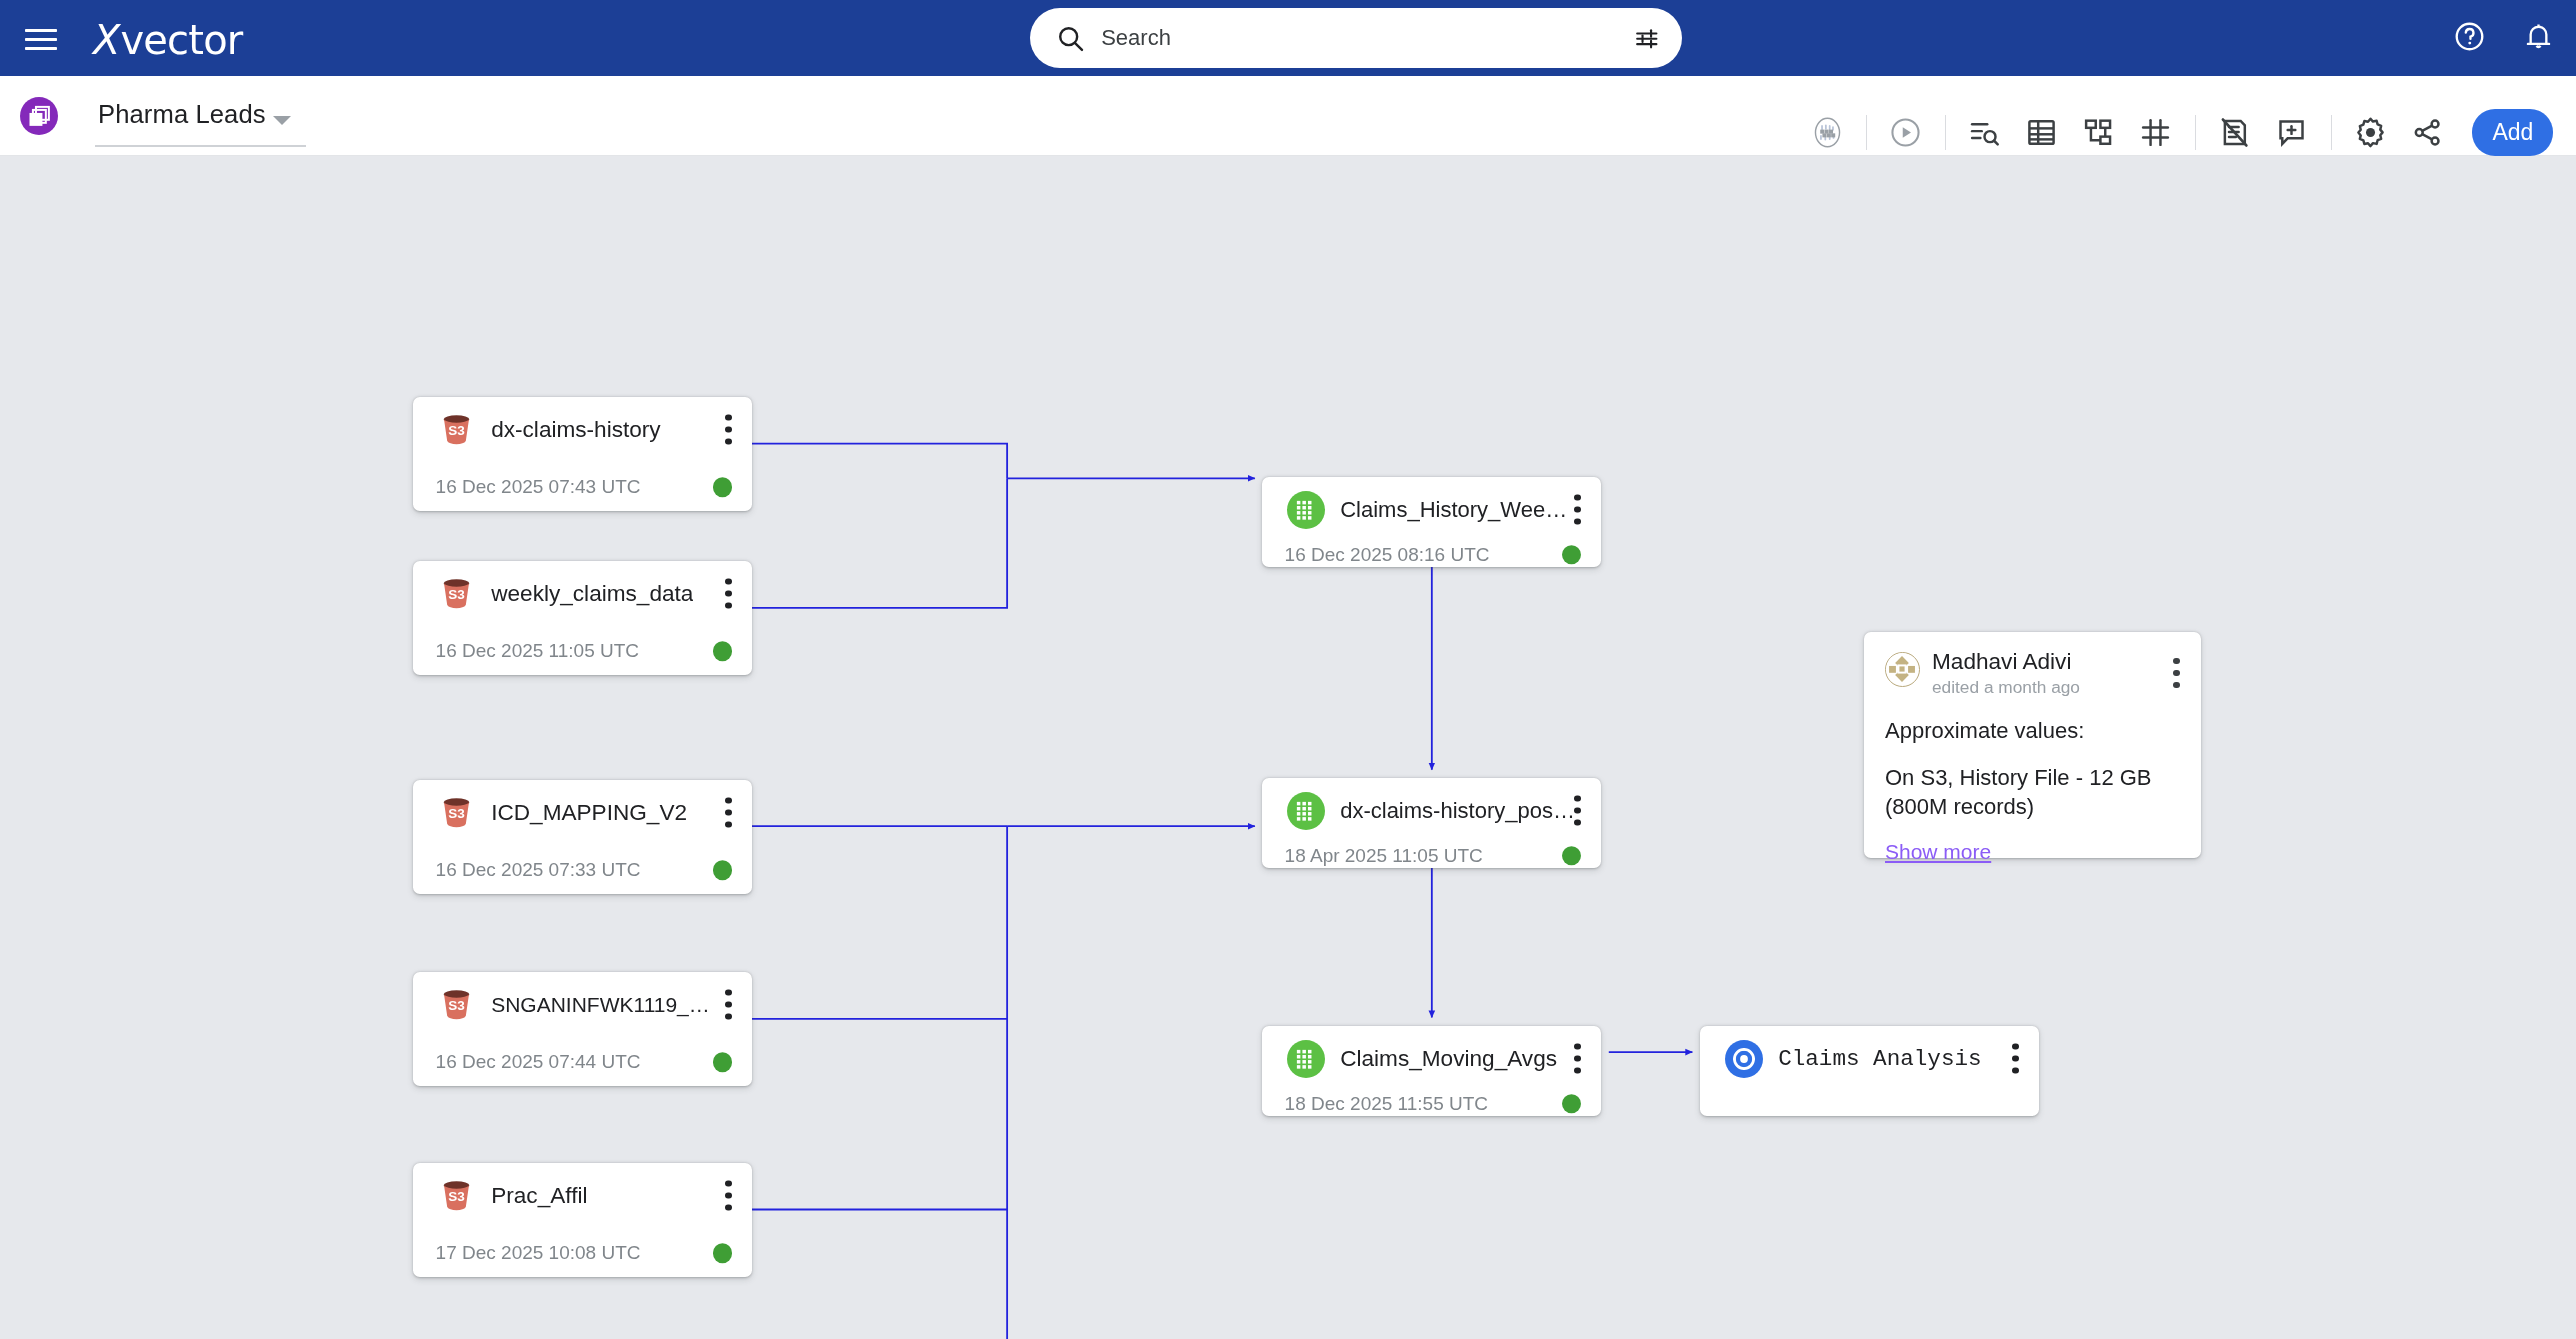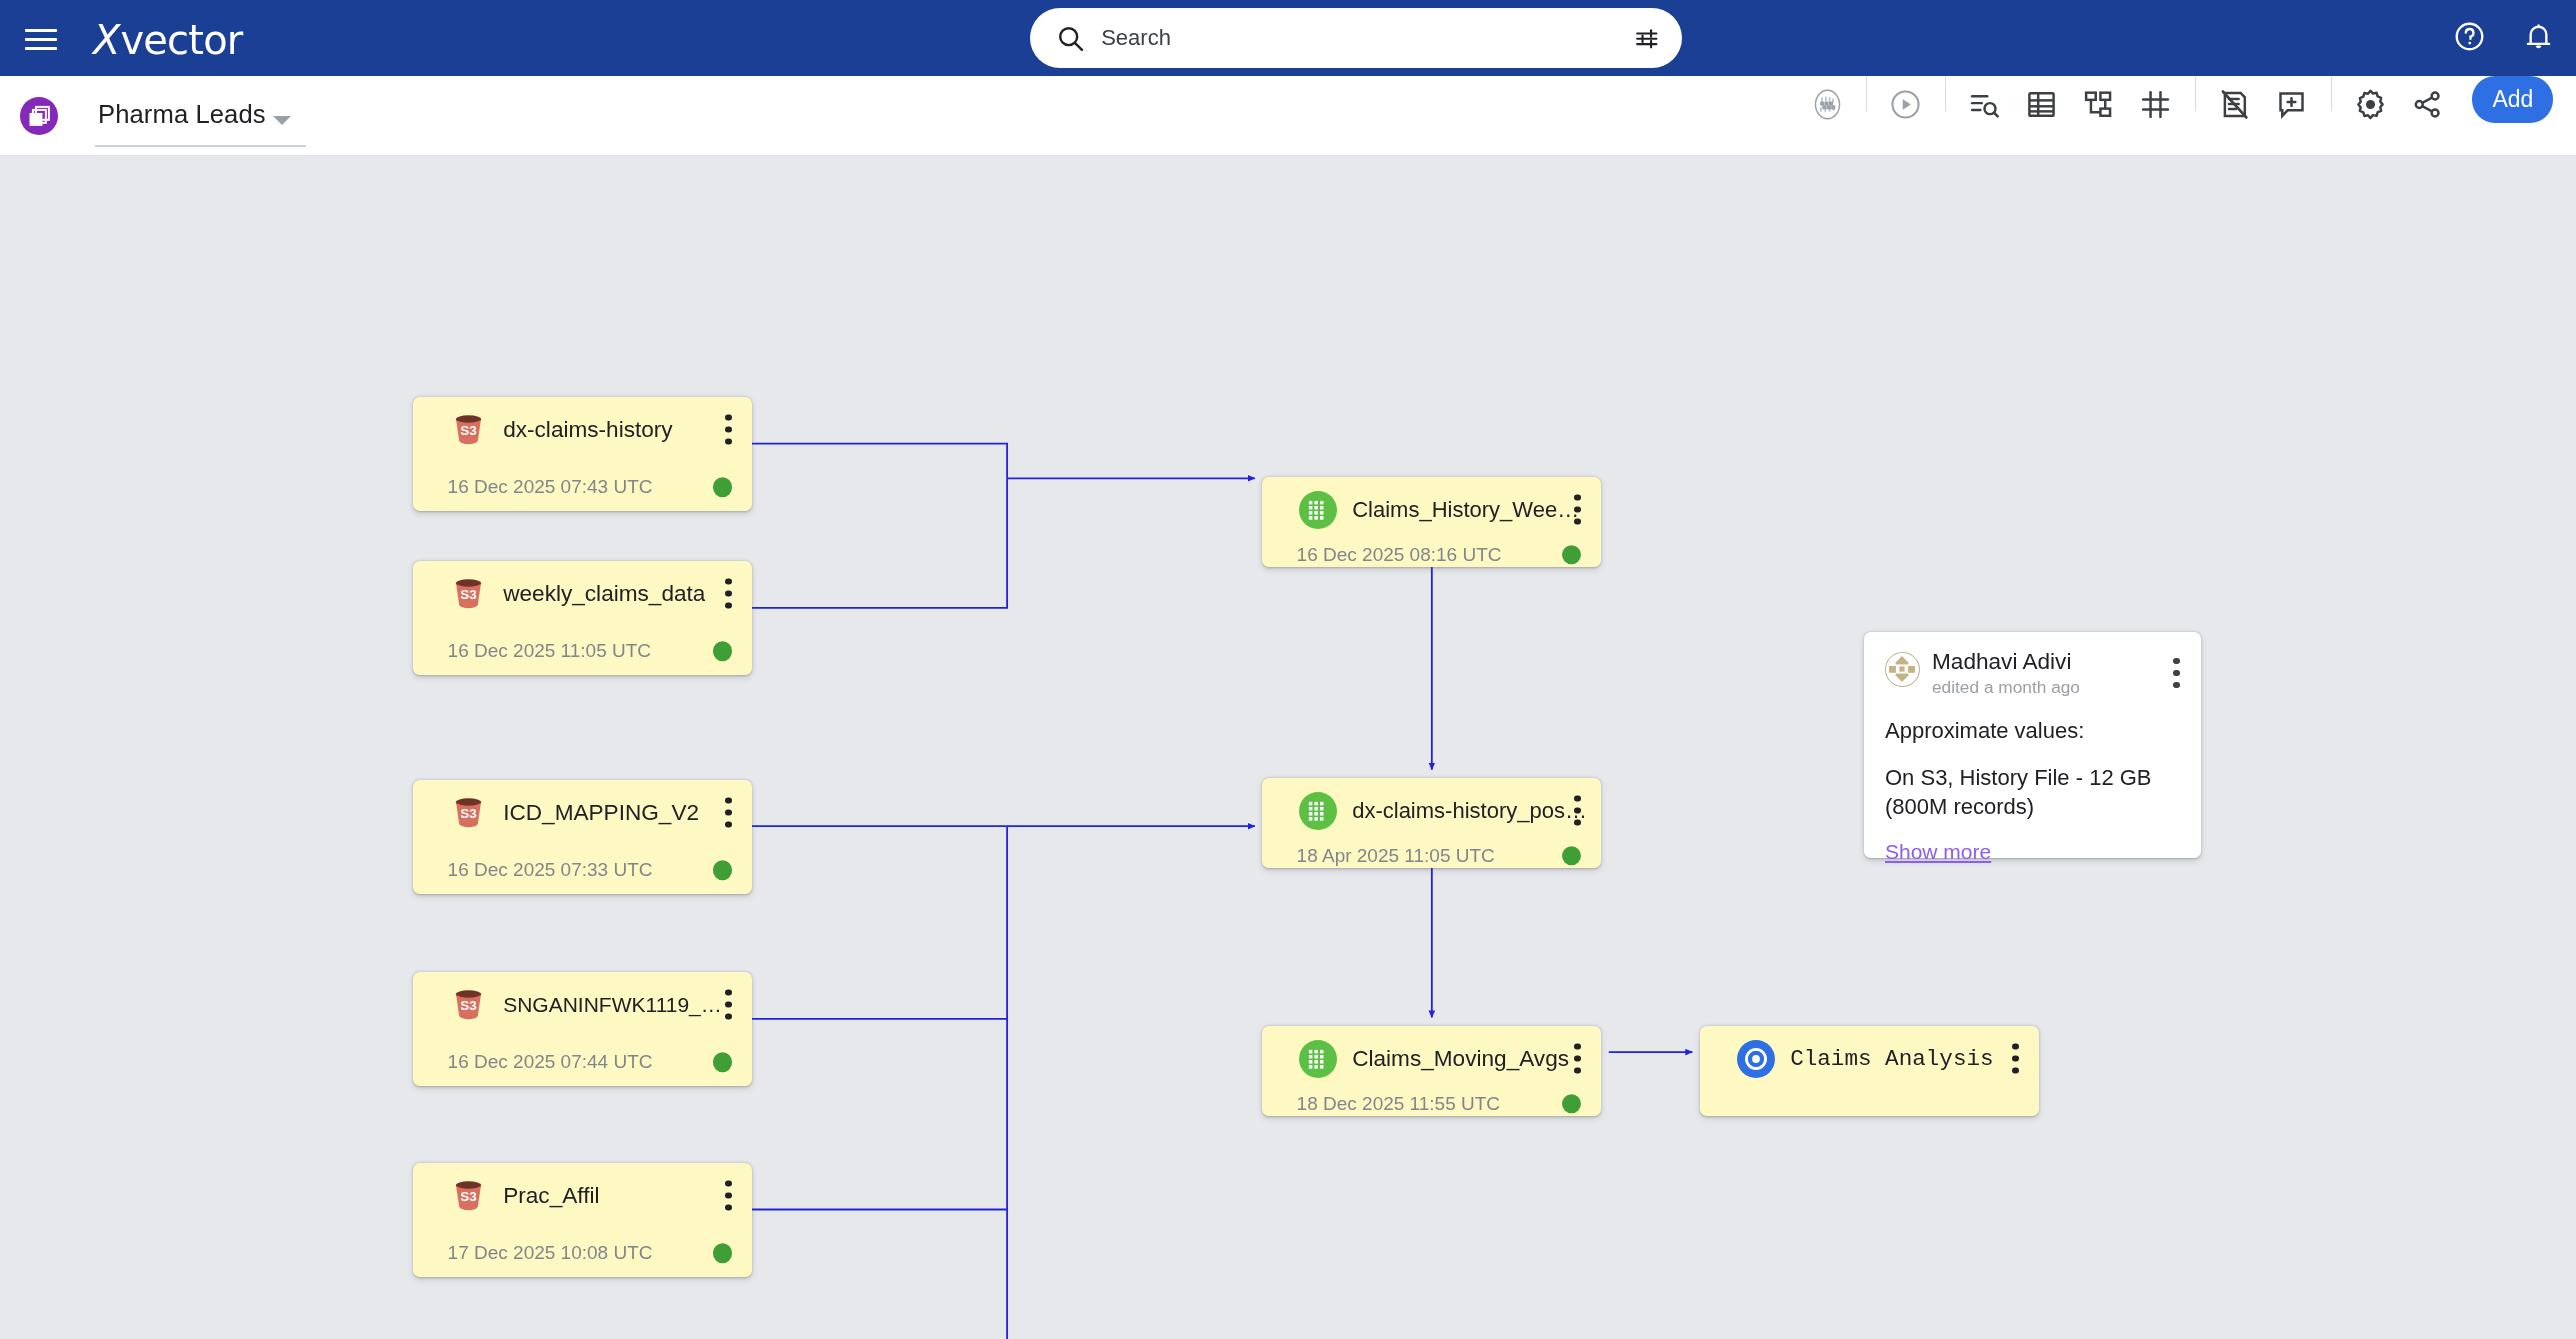--- a/index.html
+++ b/index.html
@@ -61,22 +61,22 @@
   .proj-caret{
     position:absolute; left:273px; top:40px;
     width:0;height:0;border-left:9px solid transparent;border-right:9px solid transparent;
     border-top:9.8px solid #9aa0a6; cursor:pointer;
   }
   .proj-underline{
     position:absolute; left:95px; top:69px; width:211px; height:1.5px; background:#cfd2d6;
   }
 
   .tools{
-    position:absolute; right:22.6px; top:0; height:80px;
-    display:flex; gap:0;
+    position:absolute; right:22.6px; top:16px; height:80px;
+    display:flex; align-items:center; gap:0;
   }
   .tbtn{
     width:57px; height:57px; display:flex; align-items:center; justify-content:center;
     cursor:pointer; border-radius:6px;
   }
   .tsep{ width:0.8px; height:35px; background:#dadce0; margin:0 10.5px; }
   .add-btn{
     margin-left:16.6px; width:81px; height:47px; border-radius:23px; background:#2f6fe4;
     color:#fff; font-size:23px; display:flex; align-items:center; justify-content:center;
     cursor:pointer; border:0; font-family:"Liberation Sans", sans-serif;
@@ -84,23 +84,22 @@
 
   
   .canvas{
     position:absolute; left:0; top:156px; width:2576px; height:1183px;
     background:#e6e8ec; overflow:hidden;
   }
   .edges{ position:absolute; left:0; top:0; width:2576px; height:1183px; }
 
   
   .node{
-    position:absolute; background:#fef9c3; border-radius:6.8px;
+    position:absolute; background:#ffffff; border-radius:6.8px;
     box-shadow:0 0.8px 2.3px rgba(60,64,67,.30), 0 2.3px 6px rgba(60,64,67,.15);
-    padding-left:12px;
   }
   .node-top{ position:relative; height:65px; display:flex; align-items:center; padding-left:22.6px; }
   .node-ico{ flex:0 0 auto; width:42px; height:42px; display:flex; align-items:center; justify-content:center; }
   .node-title{
     margin-left:13.6px; font-size:22.6px; color:#202124; white-space:nowrap;
     overflow:hidden; text-overflow:ellipsis; max-width:249px;
   }
   .kebab{
     position:absolute; right:19.6px; top:50%; transform:translateY(-50%);
     width:7.5px; display:flex; flex-direction:column; gap:5.3px; cursor:pointer;

